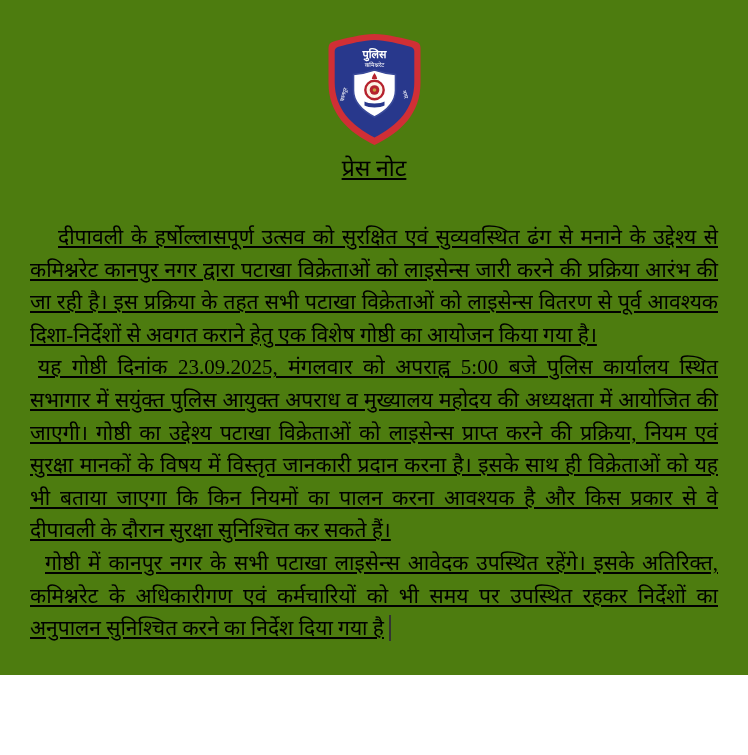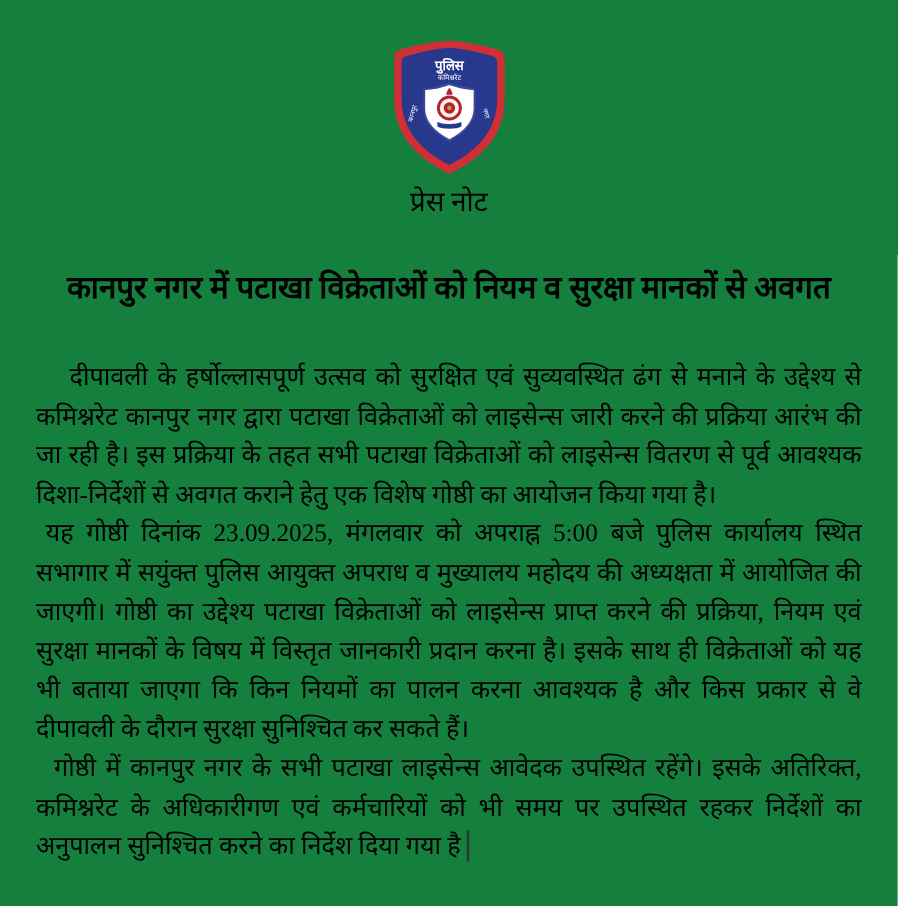--- a/index.html
+++ b/index.html
@@ -9,23 +9,24 @@
   }
   body {
     width: 748px;
     height: 755px;
     overflow: hidden;
     color: #000000;
     font-family: "Liberation Serif", "DejaVu Serif", serif;
   }
   .page {
     width: 748px;
-    height: 755px;
-    background: #15803d;
+    height: 675px;
+    background: #4d7c0f;
     box-sizing: border-box;
+    text-decoration: underline;
   }
   .logo-wrap {
     padding-top: 33px;
     text-align: center;
   }
   .logo-svg {
     width: 101px;
     height: 113px;
     display: block;
     margin: 0 auto;
@@ -83,21 +84,20 @@
         <path d="M40 68.5 C43.5 71 56.5 71 60 68.5 L60 72.5 C56 75 44 75 40 72.5 Z" fill="#28388c"></path>
       </g>
       <text x="21" y="62" text-anchor="middle" fill="#ffffff" font-size="5.5" transform="rotate(-74 21 62)">कानपुर</text>
       <text x="79" y="62" text-anchor="middle" fill="#ffffff" font-size="5.5" transform="rotate(74 79 62)">नगर</text>
     </svg>
   </div>
 
   <div class="press-note">प्रेस नोट</div>
 
   <h1 class="heading">
-    <span class="heading-line">कानपुर नगर में पटाखा विक्रेताओं को नियम व सुरक्षा मानकों से अवगत</span>
   </h1>
 
   <div class="body-text">
     <p class="para para-1">दीपावली के हर्षोल्लासपूर्ण उत्सव को सुरक्षित एवं सुव्यवस्थित ढंग से मनाने के उद्देश्य से कमिश्नरेट कानपुर नगर द्वारा पटाखा विक्रेताओं को लाइसेन्स जारी करने की प्रक्रिया आरंभ की जा रही है। इस प्रक्रिया के तहत सभी पटाखा विक्रेताओं को लाइसेन्स वितरण से पूर्व आवश्यक दिशा-निर्देशों से अवगत कराने हेतु एक विशेष गोष्ठी का आयोजन किया गया है।</p>
     <p class="para para-2">यह गोष्ठी दिनांक 23.09.2025, मंगलवार को अपराह्न 5:00 बजे पुलिस कार्यालय स्थित सभागार में सयुंक्त पुलिस आयुक्त अपराध व मुख्यालय महोदय की अध्यक्षता में आयोजित की जाएगी। गोष्ठी का उद्देश्य पटाखा विक्रेताओं को लाइसेन्स प्राप्त करने की प्रक्रिया, नियम एवं सुरक्षा मानकों के विषय में विस्तृत जानकारी प्रदान करना है। इसके साथ ही विक्रेताओं को यह भी बताया जाएगा कि किन नियमों का पालन करना आवश्यक है और किस प्रकार से वे दीपावली के दौरान सुरक्षा सुनिश्चित कर सकते हैं।</p>
     <p class="para para-3"><span>गोष्ठी में कानपुर नगर के सभी पटाखा लाइसेन्स आवेदक उपस्थित रहेंगे। इसके अतिरिक्त, कमिश्नरेट के अधिकारीगण एवं कर्मचारियों को भी समय पर उपस्थित रहकर निर्देशों का अनुपालन सुनिश्चित करने का निर्देश दिया गया है</span><span class="text-caret"></span></p>
   </div>
 
 </div>
 

